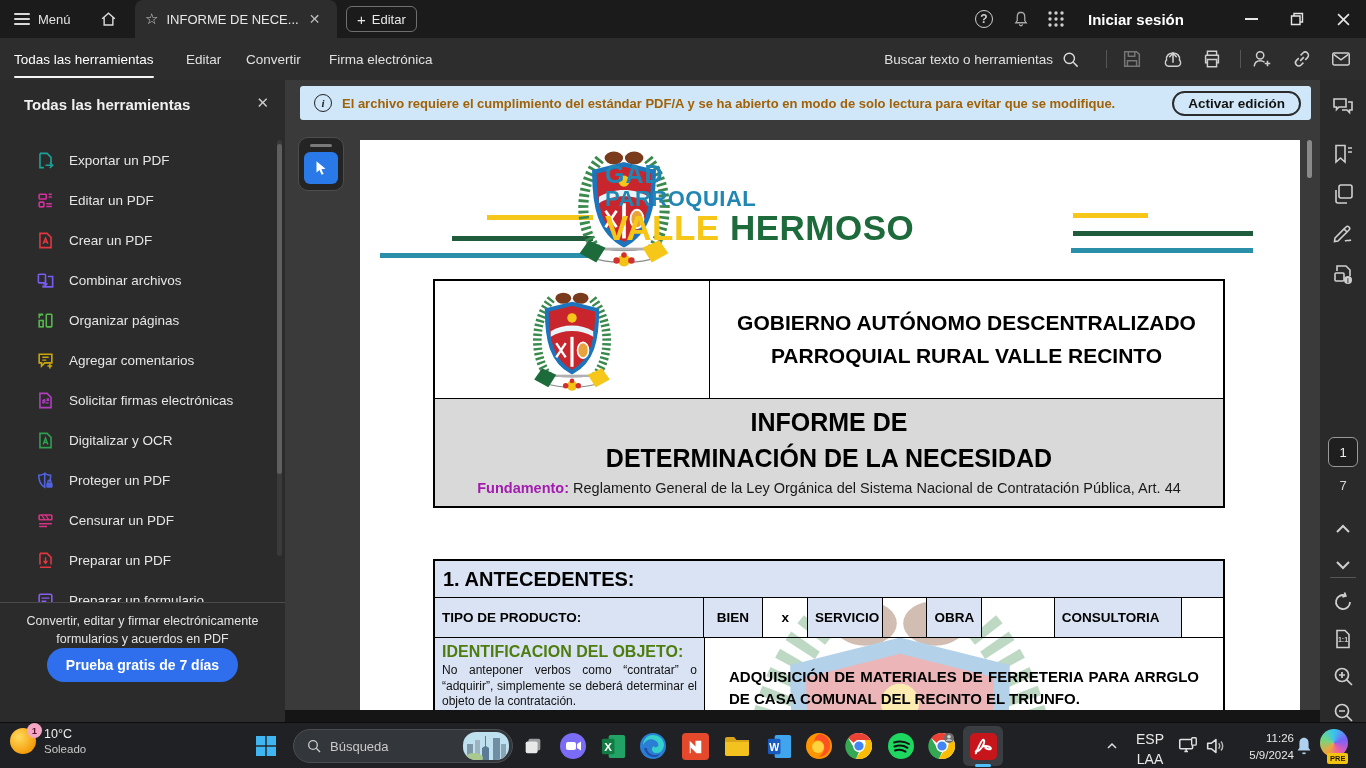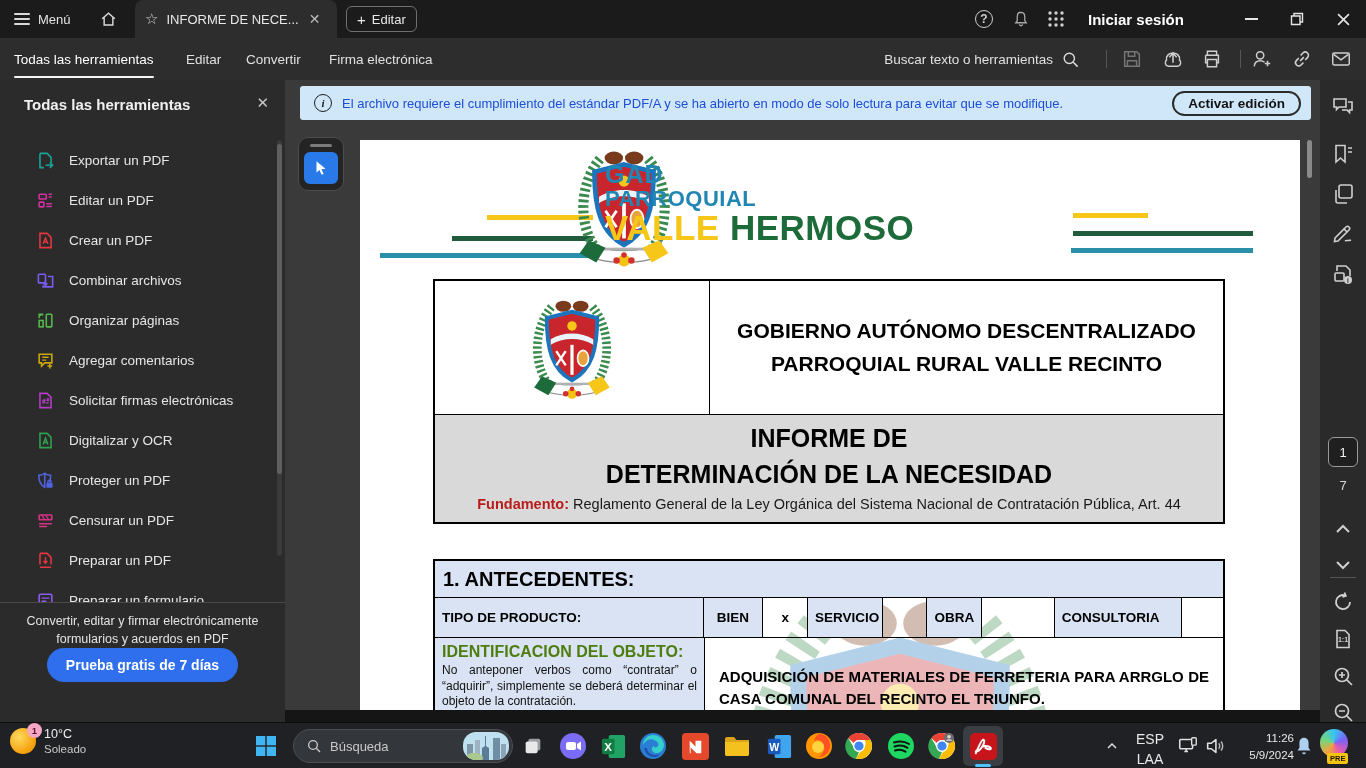--- a/index.html
+++ b/index.html
@@ -39,59 +39,59 @@
   .tool-item svg { flex:0 0 auto; }
   #side-scroll { position:absolute; right:3px; top:60px; width:5px; height:416px; background:#3a3a3a; border-radius:3px; }
   #side-thumb { position:absolute; right:3px; top:64px; width:5px; height:330px; background:#5f5f5f; border-radius:3px; }
   #side-divider { position:absolute; left:0; top:522px; width:285px; height:1px; background:#4a4a4a; }
   #promo-text { position:absolute; left:14px; top:532px; width:257px; font-size:12.5px; line-height:1.45; color:#e3e3e3; text-align:center; }
   #trial-btn { position:absolute; left:47px; top:568px; width:191px; height:34px; background:#2f6fed; border-radius:18px; color:#fff; font-size:14px; font-weight:bold; display:flex; align-items:center; justify-content:center; }
 
   
   #canvas { position:absolute; left:285px; top:80px; width:1035px; height:642px; background:#3a3a3a; overflow:hidden; }
   #notice { position:absolute; left:15px; top:6px; width:1011px; height:34px; background:#cfe7f8; border-radius:3px; display:flex; align-items:center; gap:10px; padding:0 10px 0 14px; }
-  #notice .txt { font-size:13px; color:#1d4ed8; }
+  #notice .txt { font-size:13px; color:#a16207;font-weight:bold; }
   .icirc { width:18px; height:18px; border:1.7px solid #222; border-radius:50%; display:flex; align-items:center; justify-content:center; font-size:11px; font-weight:bold; color:#222; font-family:"Liberation Serif",serif; font-style:italic; }
   #notice-btn { margin-left:auto; border:2px solid #2b2b2b; border-radius:16px; padding:3px 14px; font-size:13.5px; font-weight:bold; color:#131313; background:transparent; white-space:nowrap; }
   #float-tool { position:absolute; left:13px; top:57px; width:46px; height:54px; background:#242424; border:1px solid #4d4d4d; border-radius:10px; display:flex; flex-direction:column; align-items:center; }
   #float-tool .grab { width:22px; height:3px; background:#7a7a7a; border-radius:2px; margin-top:6px; }
   #float-tool .tile { width:34px; height:32px; background:#2979e8; border-radius:6px; margin-top:5px; display:flex; align-items:center; justify-content:center; }
   #doc-scroll-thumb { position:absolute; left:1022px; top:60px; width:5px; height:38px; background:#8a8a8a; border-radius:3px; }
   #bottom-strip { position:absolute; left:0; top:630px; width:1035px; height:12px; background:#151515; }
 
   
   #page { position:absolute; left:75px; top:60px; width:940px; height:570px; background:#fff; overflow:hidden; }
   .hline { position:absolute; height:5px; }
   #brand-text { position:absolute; left:245px; top:22px; line-height:1.02; }
   #brand-text .gad { font-size:25px; font-weight:900; color:#2186b4; letter-spacing:1px; }
   #brand-text .parr { font-size:22px; font-weight:900; color:#2186b4; letter-spacing:0.5px; }
   #brand-text .vh { font-size:35px; font-weight:900; letter-spacing:0.5px; }
   #brand-text .vh .v { color:#f6c718; } #brand-text .vh .h { color:#1d6b3a; }
 
   #table1 { position:absolute; left:73px; top:139px; width:792px; border:2px solid #000; background:#fff; }
-  #t1r1 { display:flex; height:133px; }
+  #t1r1 { display:flex; height:117px; }
   #t1r1 .logo-cell { width:275px; border-right:1.5px solid #000; display:flex; align-items:center; justify-content:center; }
   #t1r1 .org-cell { flex:1; display:flex; flex-direction:column; align-items:center; justify-content:center; font-family:"Liberation Serif",serif; font-weight:bold; font-size:21px; color:#000; line-height:1.55; text-align:center; }
   #t1r2 { border-top:1.5px solid #000; background:#d9d9d9; text-align:center; padding:5px 8px 8px; }
   #t1r2 .big { font-size:25px; font-weight:bold; color:#000; line-height:1.45; }
   #t1r2 .fund { font-size:14.5px; color:#1a1a1a; line-height:1.35; margin-top:2px; }
-  #t1r2 .fund b { color:#b91c1c; }
+  #t1r2 .fund b { color:#a21caf; }
 
   #table2 { position:absolute; left:73px; top:419px; width:792px; border:2px solid #000; background:transparent; }
   #t2head { height:37px; background:#dae3f3; border-bottom:1px solid #000; display:flex; align-items:center; padding-left:8px; font-size:20px; font-weight:bold; color:#000; }
   #t2row { display:flex; height:40px; border-bottom:1px solid #000000; font-weight:bold; font-size:13.5px; color:#000; }
   #t2row .c { border-right:1px solid #000; display:flex; align-items:center; padding-left:7px; }
   #t2row .c.center { justify-content:center; padding-left:0; }
   #t2row .c.lav { background:#dae3f3; }
   #t2row .c:last-child { border-right:none; }
   #t3row { display:flex; min-height:100px; }
   #ident-cell { width:270px; background:#dae3f3; border-right:1px solid #000; padding:5px 7px; }
   #ident-cell .tt { font-size:16px; font-weight:bold; color:#4d7c0f; }
   #ident-cell .nt { font-size:12px; color:#111; text-align:justify; line-height:1.3; margin-top:2px; }
-  #objeto-cell { flex:1; position:relative; padding:14px 14px; display:flex; align-items:center; }
+  #objeto-cell { flex:1; position:relative; padding:14px 24px; display:flex; align-items:center; }
   #objeto-cell .ob { font-size:15px; font-weight:bold; color:#000; text-align:justify; line-height:1.5; }
   #watermark { position:absolute; left:330px; top:442px; width:420px; height:420px; opacity:0.33; pointer-events:none; }
 
   
   #rail { position:absolute; left:1320px; top:80px; width:46px; height:642px; background:#2a2a2a; }
   .rail-ic { position:absolute; left:11px; width:24px; height:24px; }
   #page-ind { position:absolute; left:8px; top:357px; width:30px; height:30px; border:1px solid #9a9a9a; border-radius:6px; background:#1f1f1f; color:#f0f0f0; font-size:13px; display:flex; align-items:center; justify-content:center; }
   #page-total { position:absolute; left:0; top:398px; width:46px; text-align:center; color:#d8d8d8; font-size:13px; }
   #rail-div { position:absolute; left:10px; top:497px; width:26px; height:1px; background:#555; }
 

